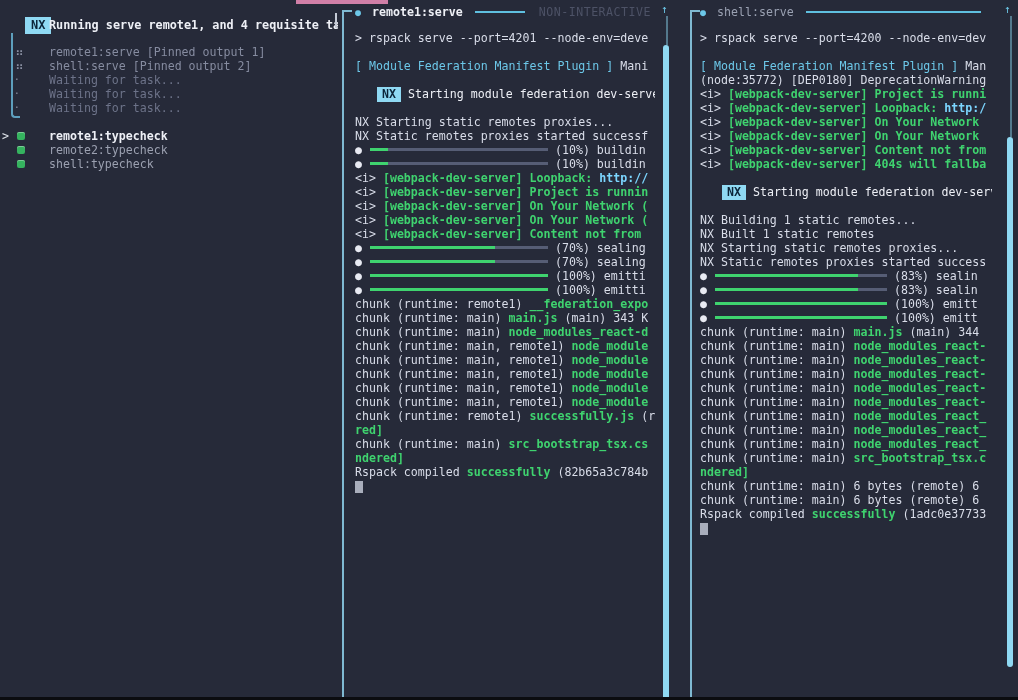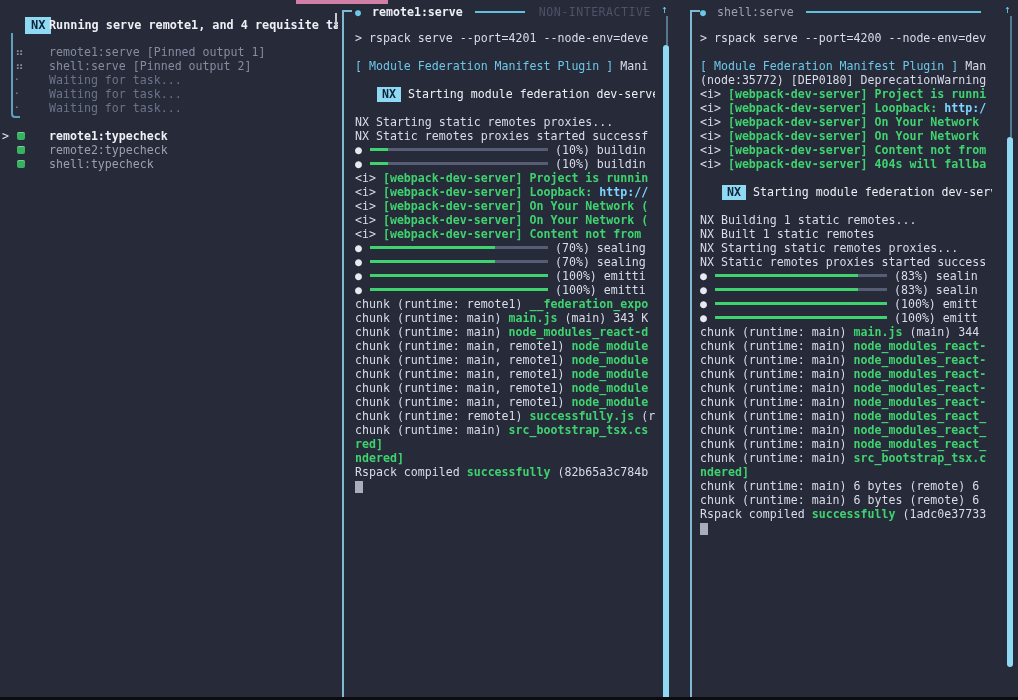--- a/index.html
+++ b/index.html
@@ -106,40 +106,40 @@
       <div class="trow"><span class="seg-fg">&gt; rspack serve --port=4201 --node-env=deve</span></div>
       <div class="trow"></div>
       <div class="trow"><span class="seg-cyan">[ Module Federation Manifest Plugin ]</span><span class="seg-fg"> Mani</span></div>
       <div class="trow"></div>
       <div class="trow"><span class="nx-badge">NX</span><span class="seg-fgb"> Starting module federation dev-server</span></div>
       <div class="trow"></div>
       <div class="trow"><span class="seg-fg">NX Starting static remotes proxies...</span></div>
       <div class="trow"><span class="seg-fg">NX Static remotes proxies started successf</span></div>
       <div class="trow"><span class="bullet-dot">●</span><span class="track"><span class="fill" style="width: 10%;"></span></span><span class="seg-fg"> (10%) buildin</span></div>
       <div class="trow"><span class="bullet-dot">●</span><span class="track"><span class="fill" style="width: 10%;"></span></span><span class="seg-fg"> (10%) buildin</span></div>
+      <div class="trow"><span class="seg-fg">&lt;i&gt; </span><span class="seg-greenb">[webpack-dev-server] Loopback: </span><span class="seg-link">http://</span></div>
       <div class="trow"><span class="seg-fg">&lt;i&gt; </span><span class="seg-greenb">[webpack-dev-server] Project is runnin</span></div>
-      <div class="trow"><span class="seg-fg">&lt;i&gt; </span><span class="seg-greenb">[webpack-dev-server] Loopback: </span><span class="seg-link">http://</span></div>
       <div class="trow"><span class="seg-fg">&lt;i&gt; </span><span class="seg-greenb">[webpack-dev-server] On Your Network (</span></div>
       <div class="trow"><span class="seg-fg">&lt;i&gt; </span><span class="seg-greenb">[webpack-dev-server] On Your Network (</span></div>
       <div class="trow"><span class="seg-fg">&lt;i&gt; </span><span class="seg-greenb">[webpack-dev-server] Content not from</span></div>
       <div class="trow"><span class="bullet-dot">●</span><span class="track"><span class="fill" style="width: 70%;"></span></span><span class="seg-fg"> (70%) sealing</span></div>
       <div class="trow"><span class="bullet-dot">●</span><span class="track"><span class="fill" style="width: 70%;"></span></span><span class="seg-fg"> (70%) sealing</span></div>
       <div class="trow"><span class="bullet-dot">●</span><span class="track"><span class="fill" style="width: 100%;"></span></span><span class="seg-fg"> (100%) emitti</span></div>
       <div class="trow"><span class="bullet-dot">●</span><span class="track"><span class="fill" style="width: 100%;"></span></span><span class="seg-fg"> (100%) emitti</span></div>
       <div class="trow"><span class="seg-fg">chunk (runtime: remote1) </span><span class="seg-greenb">__federation_expo</span></div>
       <div class="trow"><span class="seg-fg">chunk (runtime: main) </span><span class="seg-greenb">main.js</span><span class="seg-fg"> (main) 343 K</span></div>
       <div class="trow"><span class="seg-fg">chunk (runtime: main) </span><span class="seg-greenb">node_modules_react-d</span></div>
       <div class="trow"><span class="seg-fg">chunk (runtime: main, remote1) </span><span class="seg-greenb">node_module</span></div>
       <div class="trow"><span class="seg-fg">chunk (runtime: main, remote1) </span><span class="seg-greenb">node_module</span></div>
       <div class="trow"><span class="seg-fg">chunk (runtime: main, remote1) </span><span class="seg-greenb">node_module</span></div>
       <div class="trow"><span class="seg-fg">chunk (runtime: main, remote1) </span><span class="seg-greenb">node_module</span></div>
       <div class="trow"><span class="seg-fg">chunk (runtime: main, remote1) </span><span class="seg-greenb">node_module</span></div>
       <div class="trow"><span class="seg-fg">chunk (runtime: remote1) </span><span class="seg-greenb">successfully.js</span><span class="seg-fg"> (r</span></div>
+      <div class="trow"><span class="seg-greenb">red]</span></div>
       <div class="trow"><span class="seg-fg">chunk (runtime: main) </span><span class="seg-greenb">src_bootstrap_tsx.cs</span></div>
-      <div class="trow"><span class="seg-greenb">red]</span></div>
       <div class="trow"><span class="seg-greenb">ndered]</span></div>
       <div class="trow"><span class="seg-fg">Rspack compiled </span><span class="seg-greenb">successfully</span><span class="seg-fg"> (82b65a3c784b</span></div>
       <div class="trow"><span class="cursor">&nbsp;</span></div>
     </div>
 
   <div class="bracket right"></div>
   <header class="pane-header" style="left:700px;">
     <span class="bullet">●</span>
     <span class="pane-title unfocused">shell:serve</span>
     <span class="header-rule" style="width:175px;"></span>

